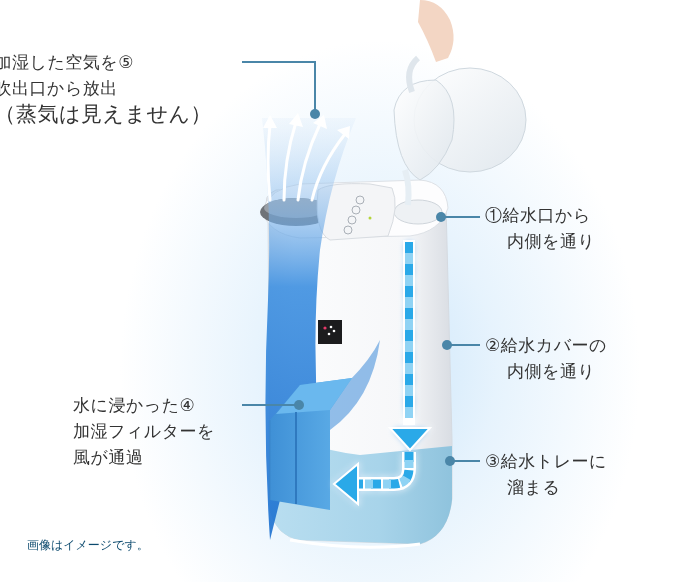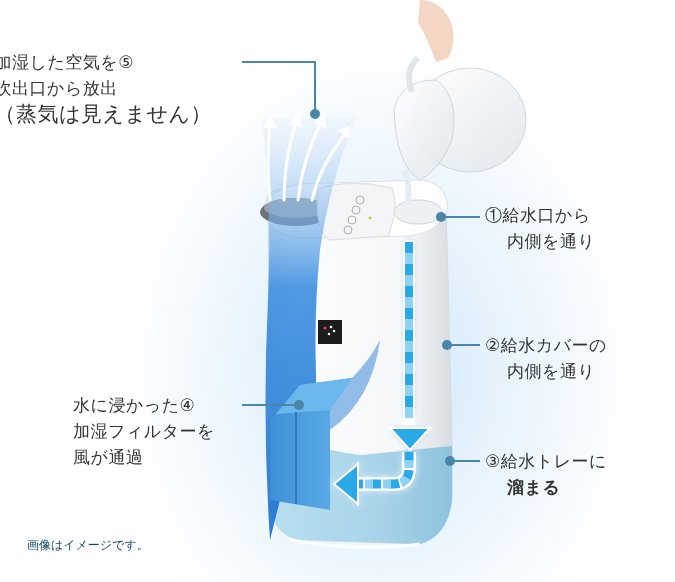--- a/index.html
+++ b/index.html
@@ -180,21 +180,21 @@
   <span class="line" style="padding-left:22px;">内側を通り</span>
 </div>
 
 <div class="label" style="left:485px; top:332px;">
   <span class="line">②給水カバーの</span>
   <span class="line" style="padding-left:22px;">内側を通り</span>
 </div>
 
 <div class="label" style="left:485px; top:448px;">
   <span class="line">③給水トレーに</span>
-  <span class="line" style="padding-left:22px;font-weight:bold;">溜まる</span>
+  <span class="line" style="padding-left:22px;">溜まる</span>
 </div>
 
 <div class="label right" style="right:435px; top:392px;">
   <span class="line">水に浸かった④</span>
   <span class="line" style="margin-right:25px;">加湿フィルターを</span>
   <span class="line" style="margin-right:14px;">風が通過</span>
 </div>
 
 <div class="note">画像はイメージです。</div>
 

